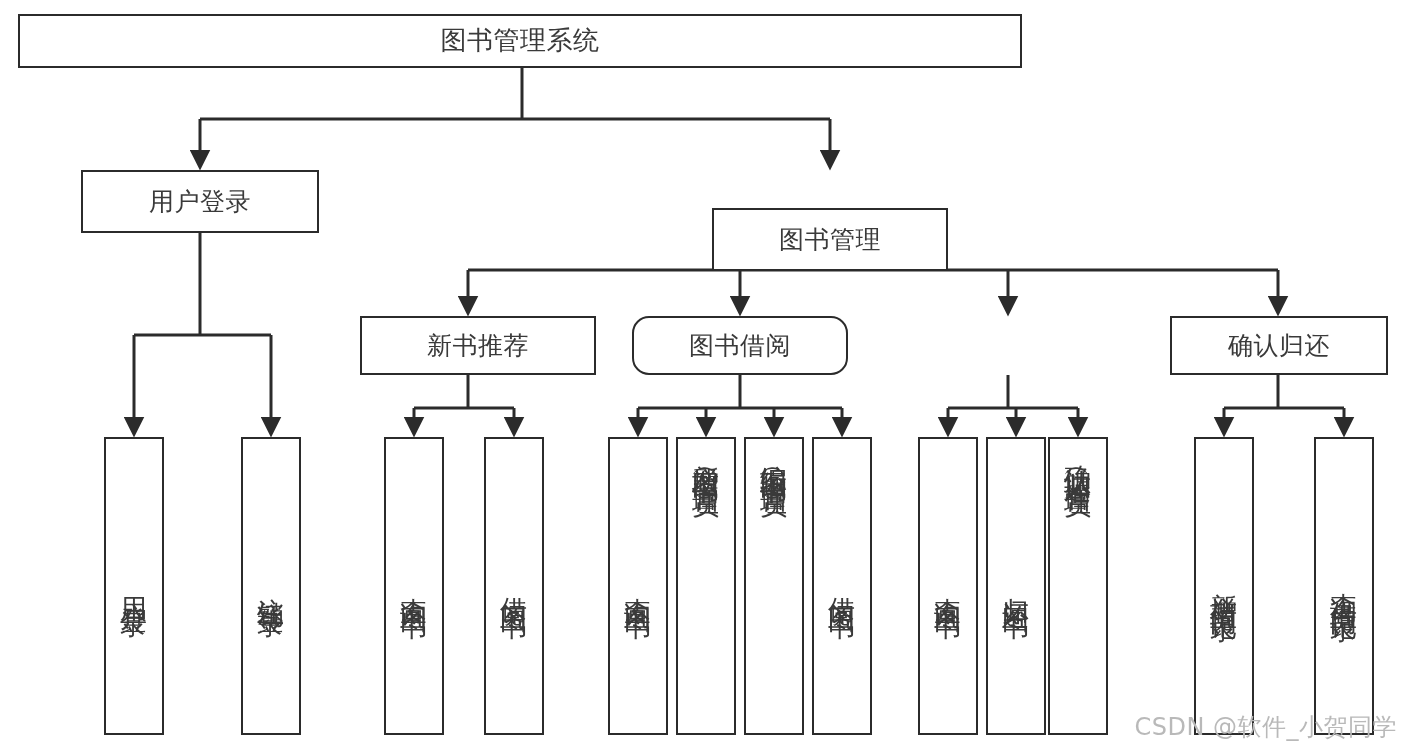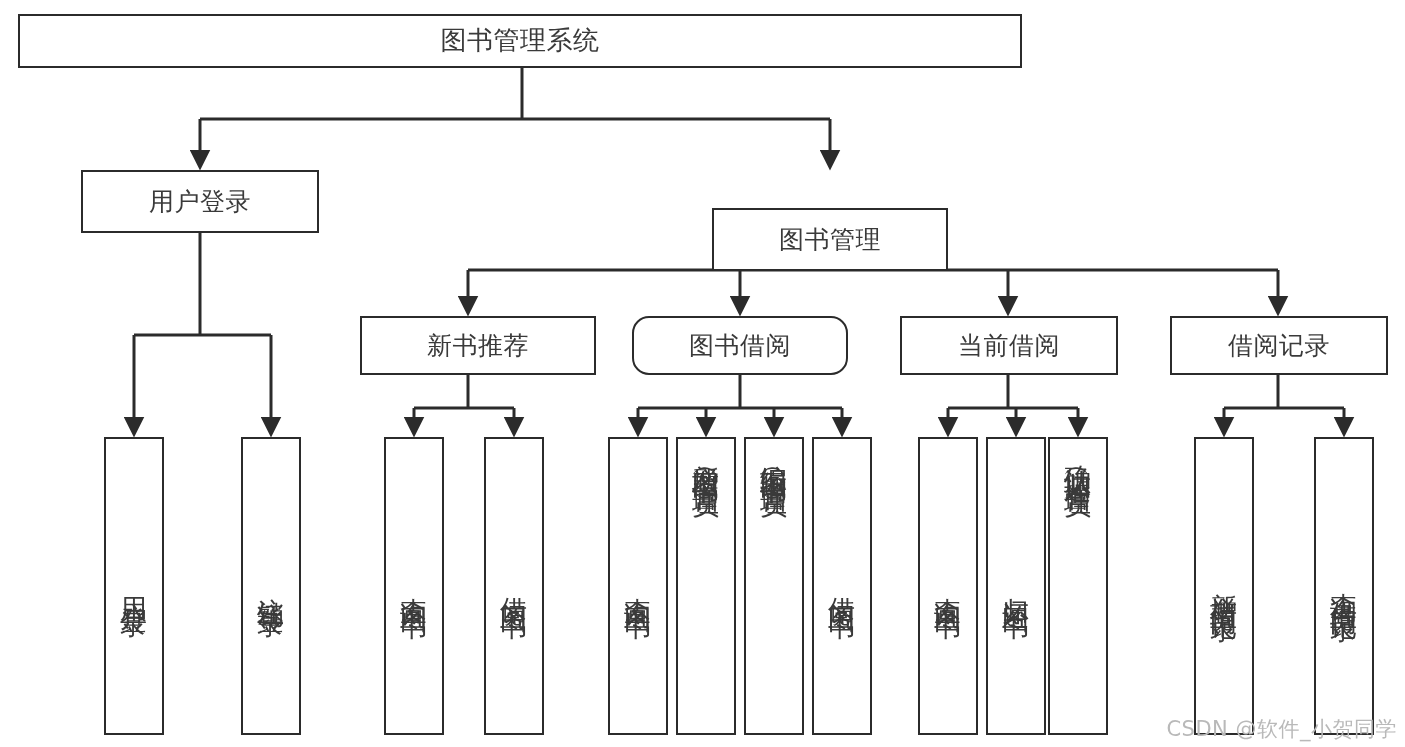--- a/index.html
+++ b/index.html
@@ -71,21 +71,21 @@
   .node.vert.long {
     align-items: flex-start;
   }
   .node.vert.long .node-label {
     letter-spacing: 4px;
   }
   #watermark {
     position: absolute;
     right: 8px;
     bottom: 4px;
-    font-size: 21px;
+    font-size: 24px;
     color: #b9b9b9;
     letter-spacing: 0.5px;
     font-family: "DejaVu Sans", "Liberation Sans", sans-serif;
     user-select: none;
     pointer-events: none;
   }
 </style>
 </head>
 <body>
 
@@ -152,25 +152,22 @@
   <div class="node lvl2 horiz" style="left:712px; top:170px; width:236px; height:63px;margin-top:38px;">
     <span class="node-label">图书管理</span>
   </div>
 
   <div class="node lvl3 horiz" style="left:360px; top:316px; width:236px; height:59px;">
     <span class="node-label">新书推荐</span>
   </div>
   <div class="node lvl3 horiz" style="left:632px; top:316px; width:216px; height:59px;border-radius:17px;">
     <span class="node-label">图书借阅</span>
   </div>
-  <div class="node lvl3 horiz" style="left:900px; top:316px; width:218px; height:59px;">
-    <span class="node-label">当前借阅</span>
-  </div>
   <div class="node lvl3 horiz" style="left:1170px; top:316px; width:218px; height:59px;">
-    <span class="node-label">借阅记录</span>
+    <span class="node-label">确认归还</span>
   </div>
 
   <div class="node vert" style="left:104px; top:437px; width:60px; height:298px;">
     <span class="node-label">用户登录</span>
   </div>
   <div class="node vert" style="left:241px; top:437px; width:60px; height:298px;">
     <span class="node-label">注销登录</span>
   </div>
 
   <div class="node vert" style="left:384px; top:437px; width:60px; height:298px;">

